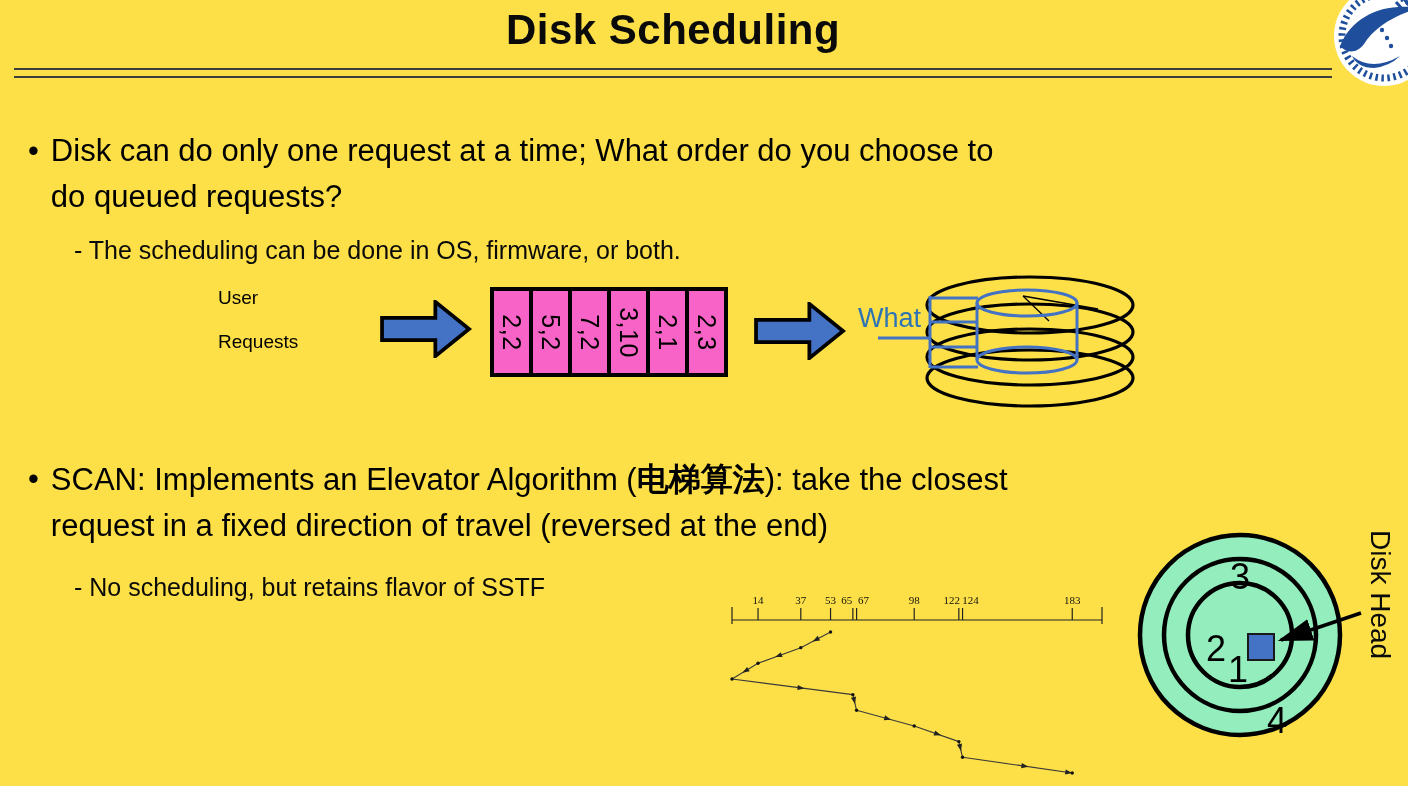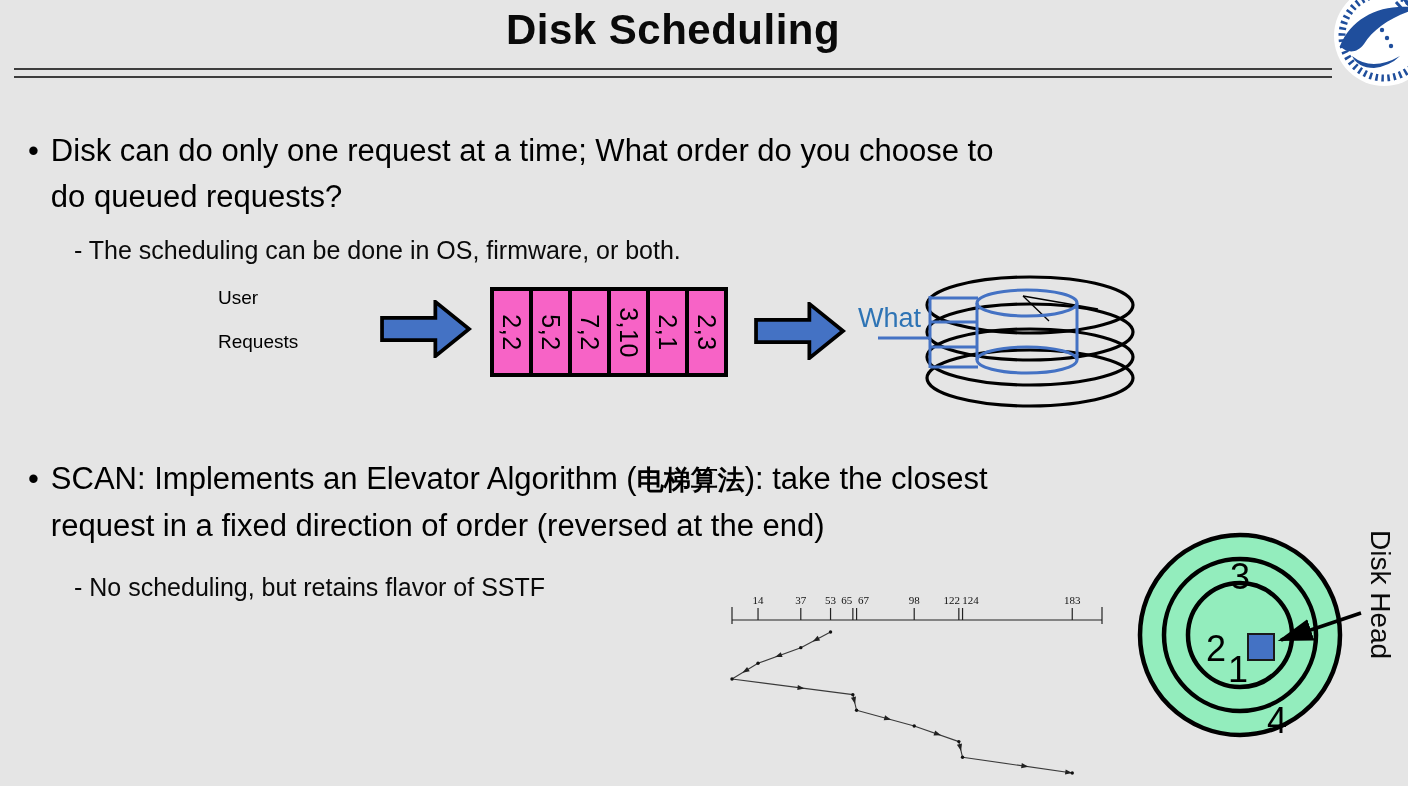--- a/index.html
+++ b/index.html
@@ -1,29 +1,29 @@
 <!DOCTYPE html>
 <html style="--queue-pink: #F763C6; --arrow-blue: #4472C4; --head-blue: #2E74B5; --disk-green: #93EDBD; --logo-blue: #1F4E9C;"><head>
 <meta charset="utf-8">
 <style>
   html,body{margin:0;padding:0;background:#fff;}
-  .slide{position:relative;width:1408px;height:786px;background:#e5e5e5;overflow:hidden;
+  .slide{position:relative;width:1408px;height:786px;background:#fde047;overflow:hidden;
          font-family:"Liberation Sans", sans-serif;color:#000;}
   .abs{position:absolute;}
   .title{left:14px;top:6px;width:1318px;text-align:center;font-size:42px;font-weight:700;
          letter-spacing:.5px;color:#0a0a0a;}
   .rule{left:14px;width:1318px;height:2px;background:#3d3d3d;}
   .rule1{top:68px;} .rule2{top:76px;}
   .logo{left:1324px;top:-4px;width:84px;height:94px;}
 
   .bullet-row{left:28px;display:flex;gap:12px;font-size:31px;line-height:46px;}
   .bdot{flex:0 0 auto;}
   .btext div{white-space:nowrap;}
   .subbullet{left:74px;font-size:25px;white-space:nowrap;color:#0a0a0a;margin-top:12px;}
-  .cjk{font-weight:700;font-size:27px;}
+  .cjk{font-weight:700;font-size:32px;}
 
   .userreq{left:218px;top:276px;font-size:19px;line-height:44px;}
   .blockarrow{width:94px;height:58px;}
   .a1{left:379px;top:300px;} .a2{left:753px;top:302px;}
   .blockarrow polygon{fill:var(--arrow-blue);stroke:#000;stroke-width:4;stroke-linejoin:miter;}
   .queue{left:490px;top:287px;display:flex;}
   .qcell{width:35px;height:82px;border:4px solid #000;margin-left:-4px;background:var(--queue-pink);
          display:flex;align-items:center;justify-content:center;}
   .qcell:first-child{margin-left:0;}
   .qcell span{transform:rotate(90deg);font-size:25px;white-space:nowrap;letter-spacing:.5px;}
@@ -136,21 +136,21 @@
       <line class="comb" x1="75" y1="82" x2="123" y2="82"></line>
       <line class="comb" x1="75" y1="102" x2="123" y2="102"></line>
       <line class="comb" x1="23" y1="73" x2="75" y2="73"></line>
     </g>
   </svg>
 
   <div class="abs bullet-row" style="top:456px">
     <span class="bdot">•</span>
     <div class="btext">
       <div><span>SCAN: Implements an Elevator Algorithm (</span><span class="cjk">电梯算法</span><span>): take the closest</span></div>
-      <div>request in a fixed direction of order (reversed at the end)</div>
+      <div>request in a fixed direction of travel (reversed at the end)</div>
     </div>
   </div>
   <div class="abs subbullet" style="top:561px">-  No scheduling, but retains flavor of SSTF</div>
 
   <svg id="scan-chart" class="abs scanchart" viewBox="0 0 420 206">
       <line x1="32" y1="40" x2="402" y2="40" class="axline"></line>
       <line x1="32" y1="27" x2="32" y2="44" class="axline"></line>
       <line x1="402" y1="27" x2="402" y2="44" class="axline"></line>
       <line x1="58.030150753768844" y1="28" x2="58.030150753768844" y2="40" class="axline"></line>
       <text x="58.030150753768844" y="24" text-anchor="middle" class="ticklabel">14</text>

